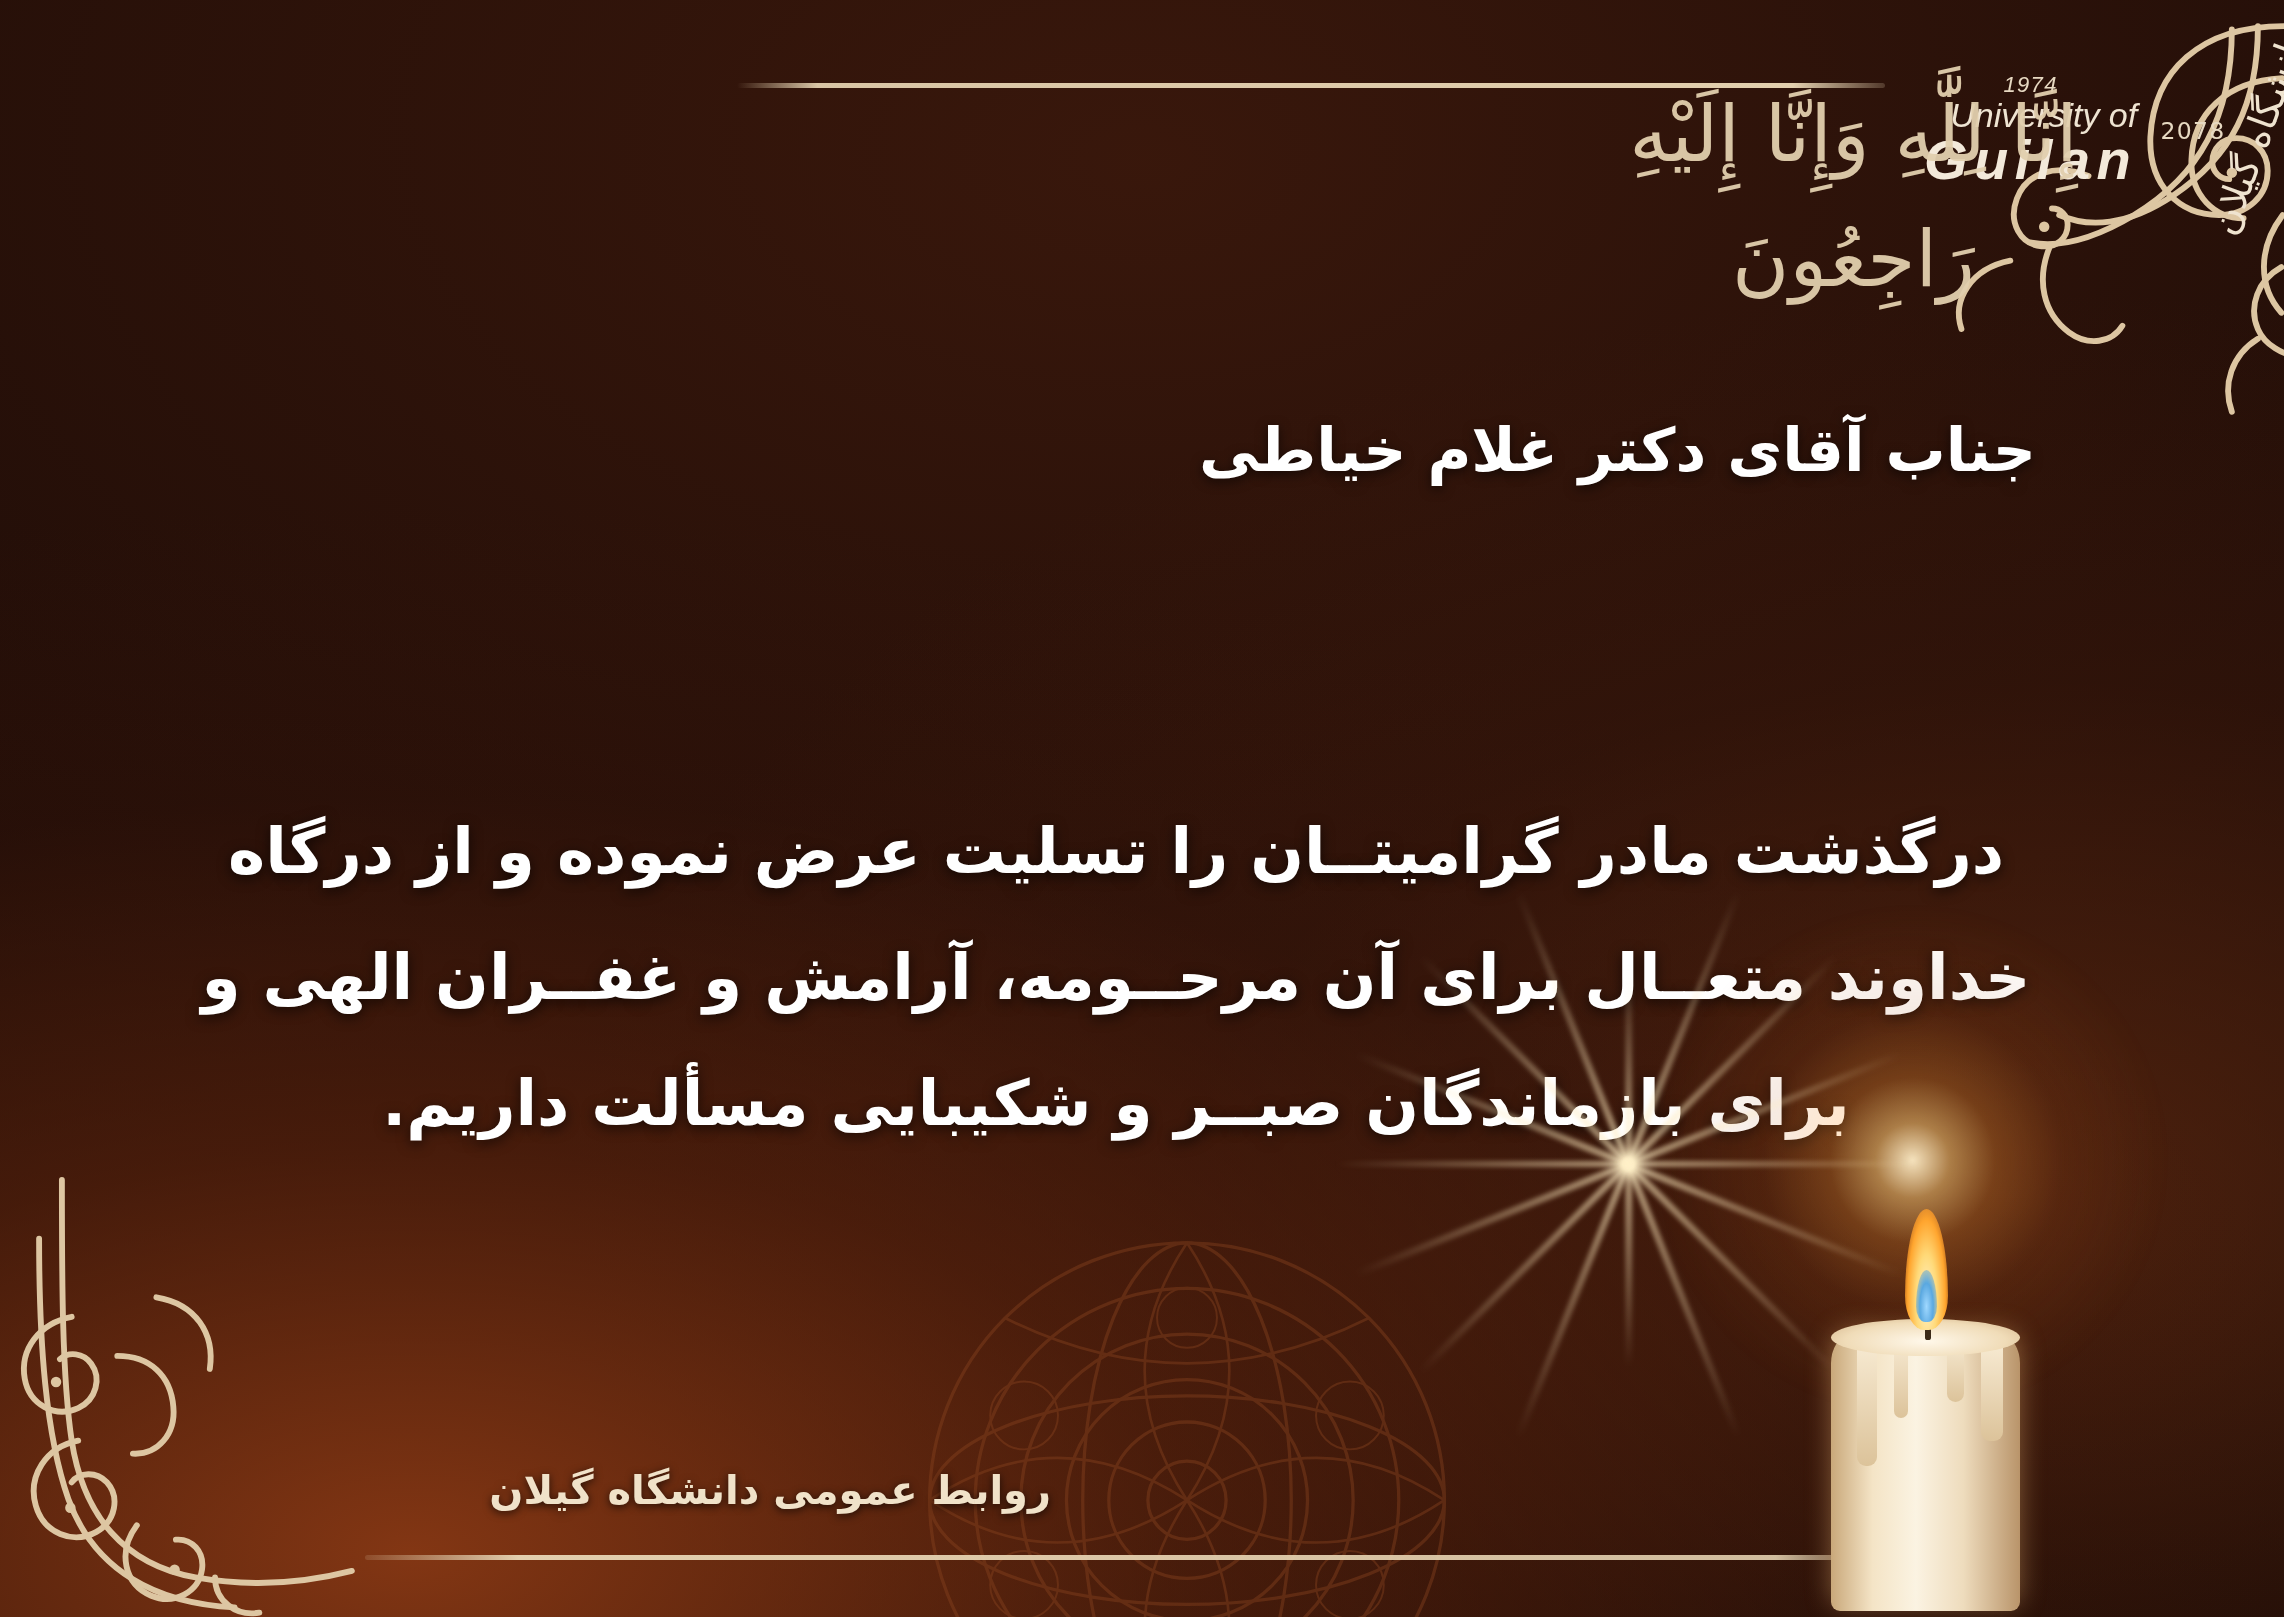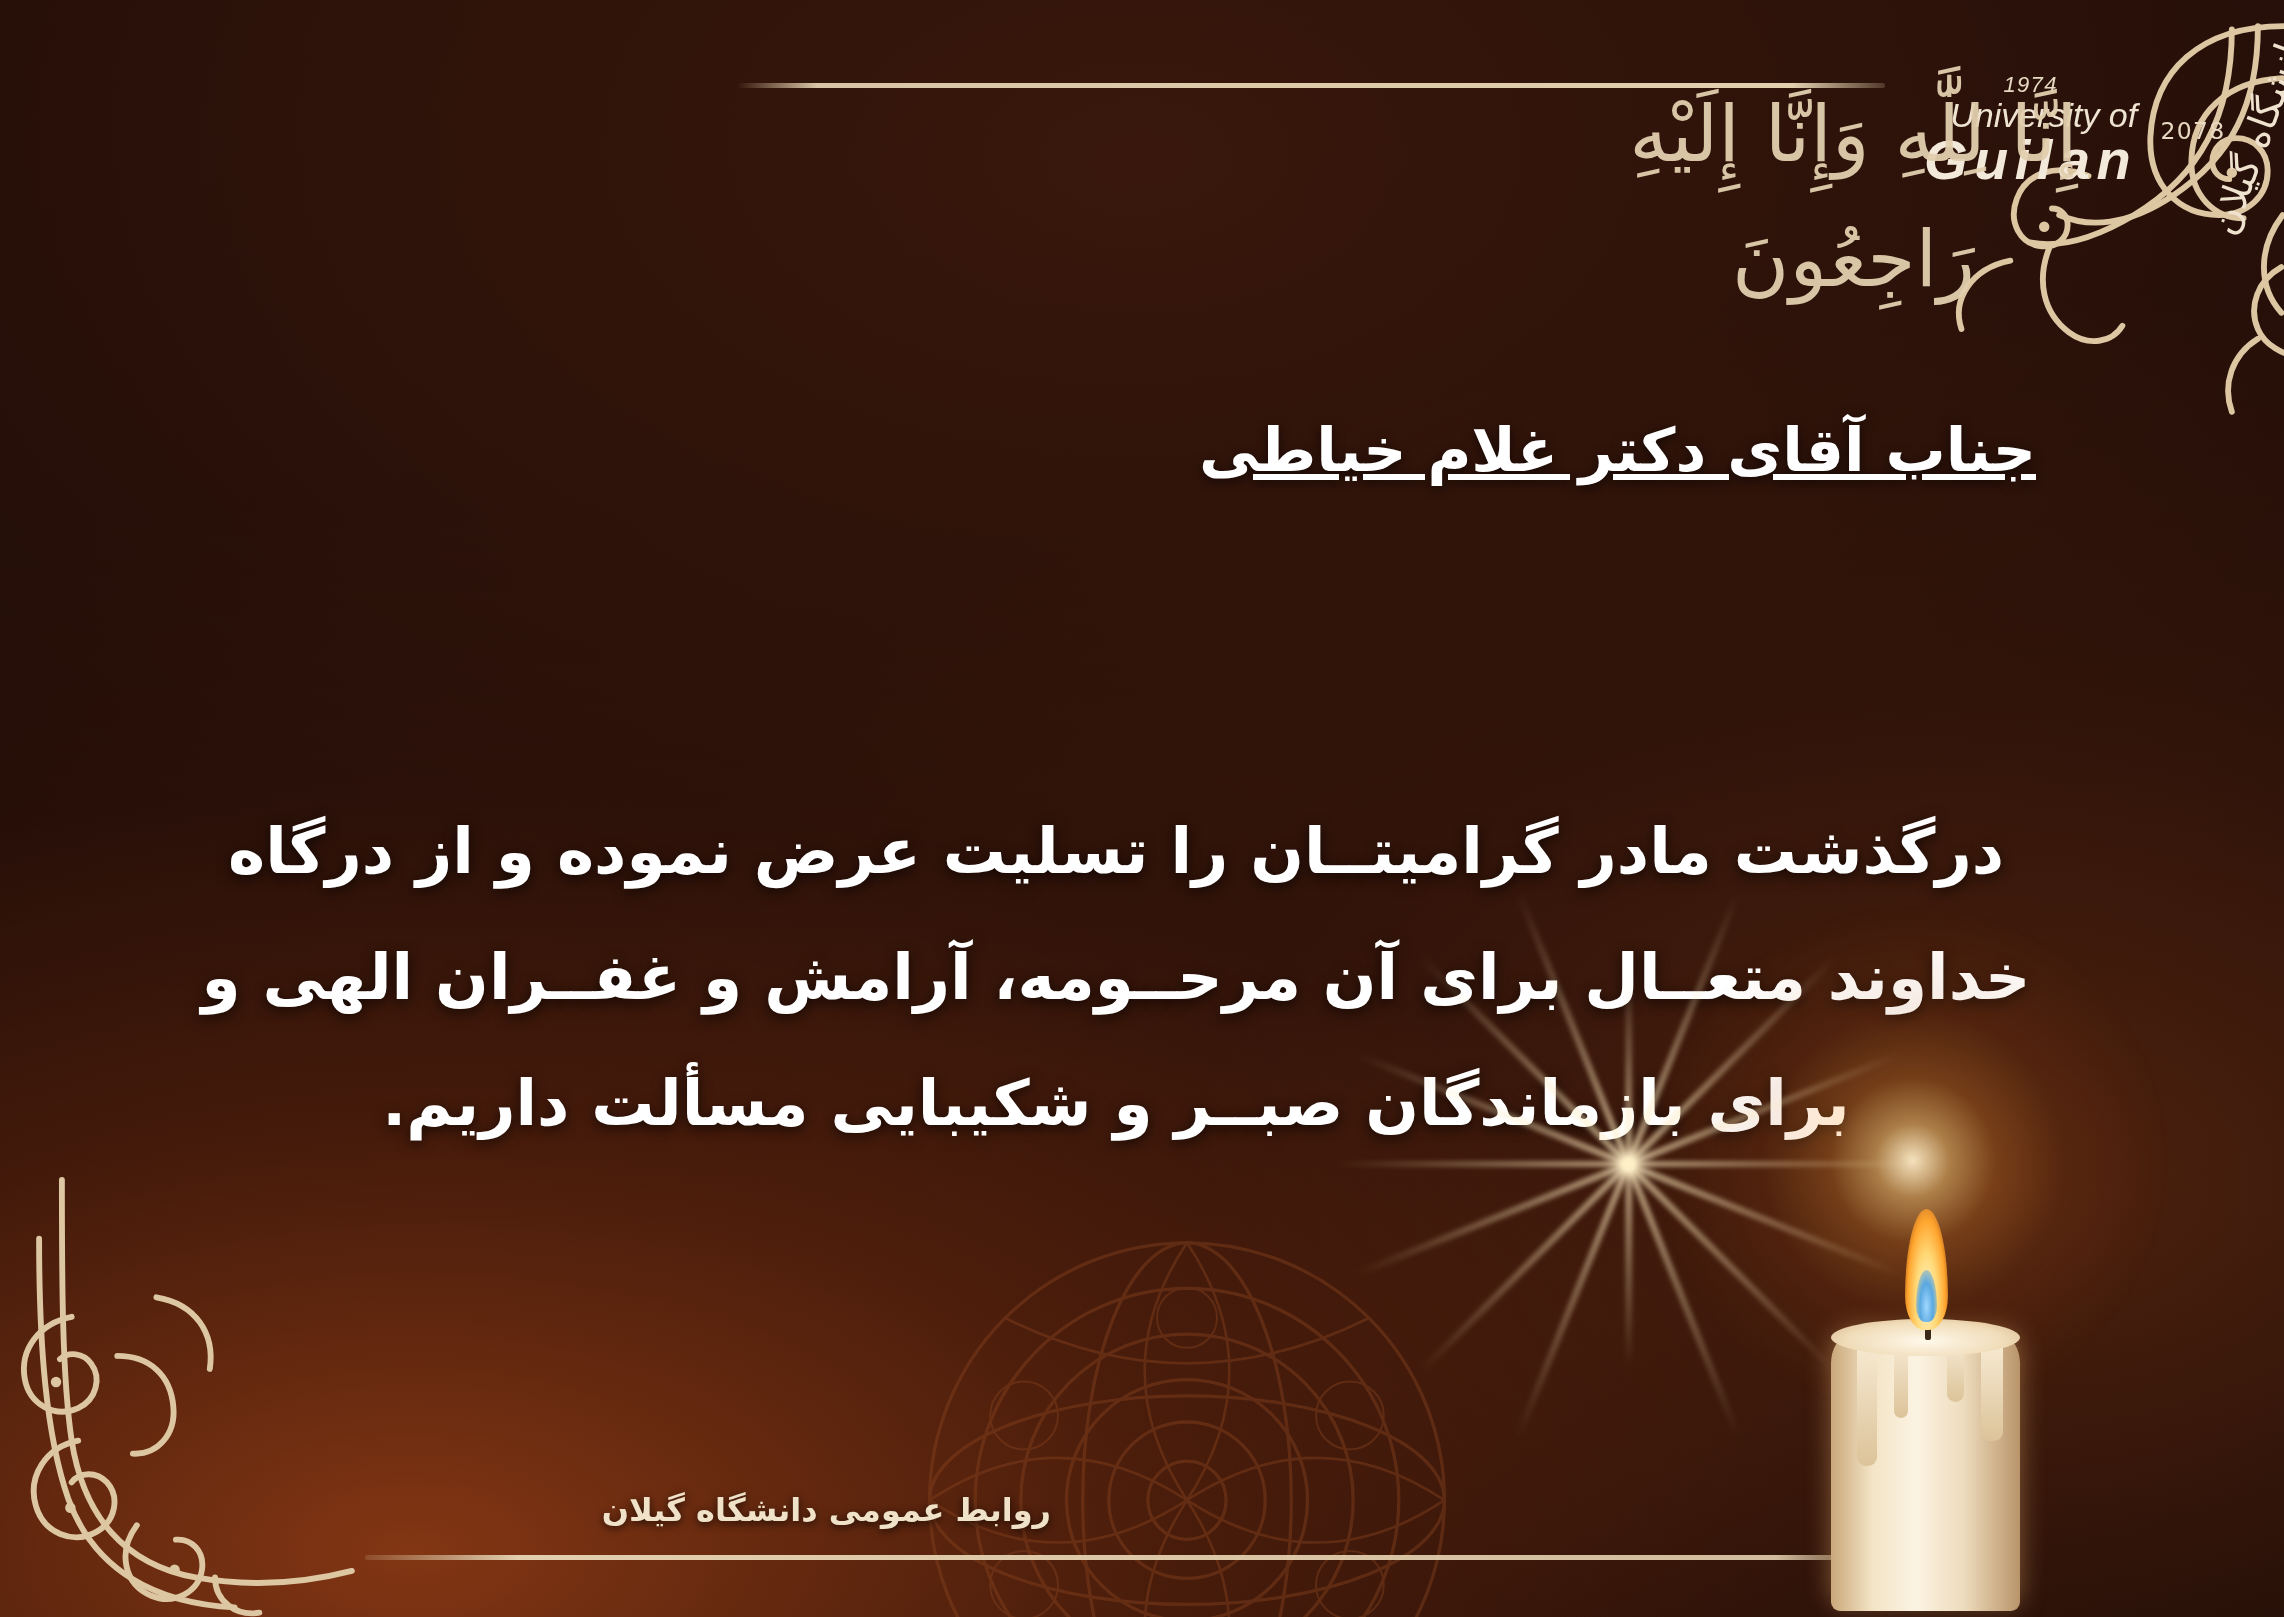--- a/index.html
+++ b/index.html
@@ -141,21 +141,20 @@
     top: 404px;
     width: 1370px;
     text-align: right;
     color: #ffffff;
     font-weight: bold;
     line-height: 1.55;
   }
   #addressee .line {
     font-size: 60px;
     text-shadow: 0 2.6px 11.7px rgba(0,0,0,0.6);
-    text-decoration: underline;
   }
 
   #body-text {
     position: absolute;
     right: 196px;
     top: 789px;
     width: 1944px;
     text-align: center;
     color: #ffffff;
     font-weight: bold;
@@ -163,23 +162,23 @@
     line-height: 2.0;
     text-shadow: 0 2.6px 13px rgba(0,0,0,0.65);
   }
   #body-text .para {
     display: block;
   }
 
   #signature {
     position: absolute;
     right: 1233px;
-    bottom: 88px;
+    bottom: 104px;
     color: #f0e2c9;
-    font-size: 32px;
+    font-size: 40px;
     font-weight: bold;
     text-shadow: 0 2px 9px rgba(0,0,0,0.7);
   }
 
   
   #candle-wrap {
     position: absolute;
     right: 104px;
     bottom: 0;
     width: 496px;

